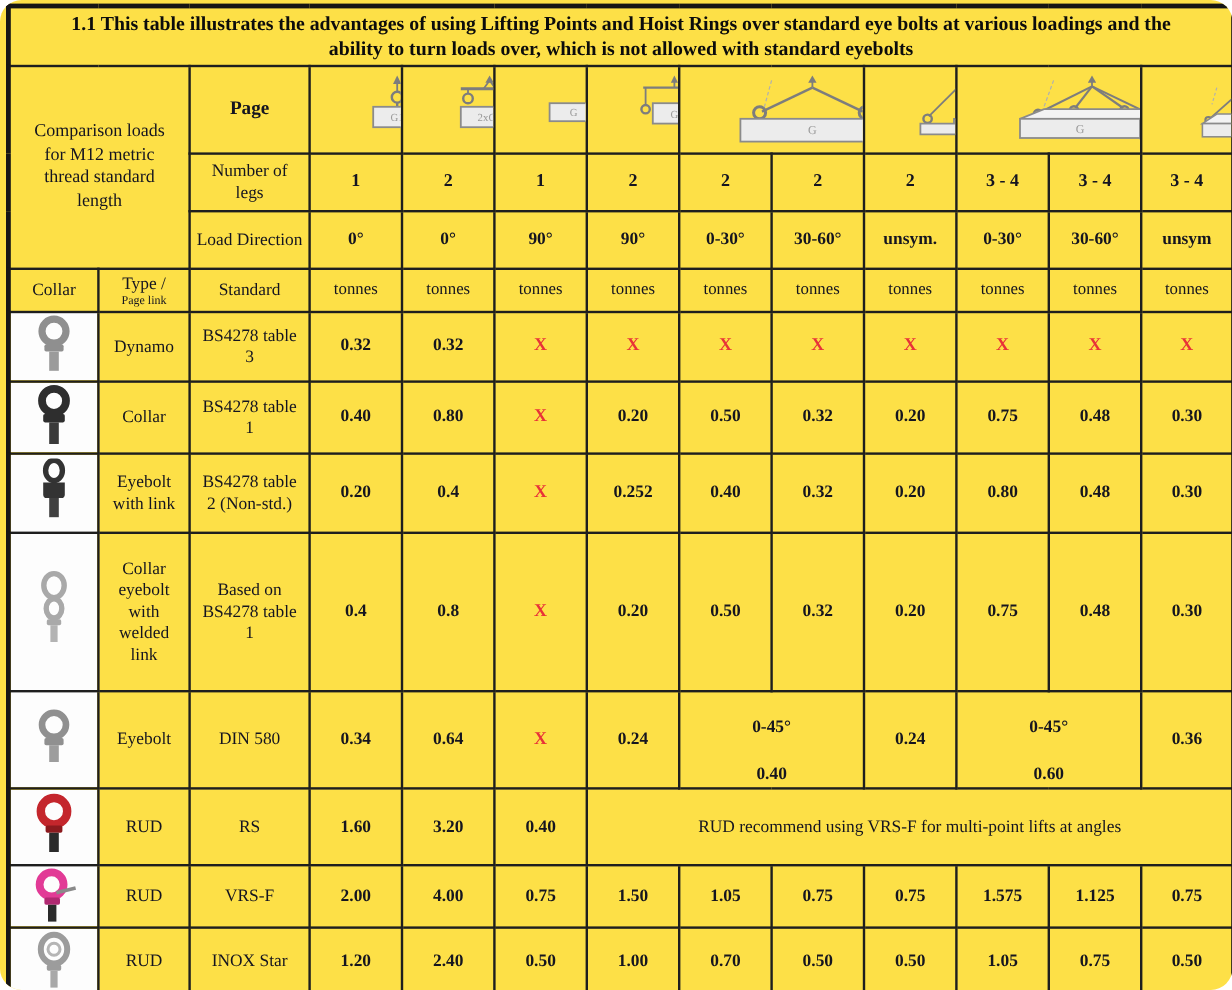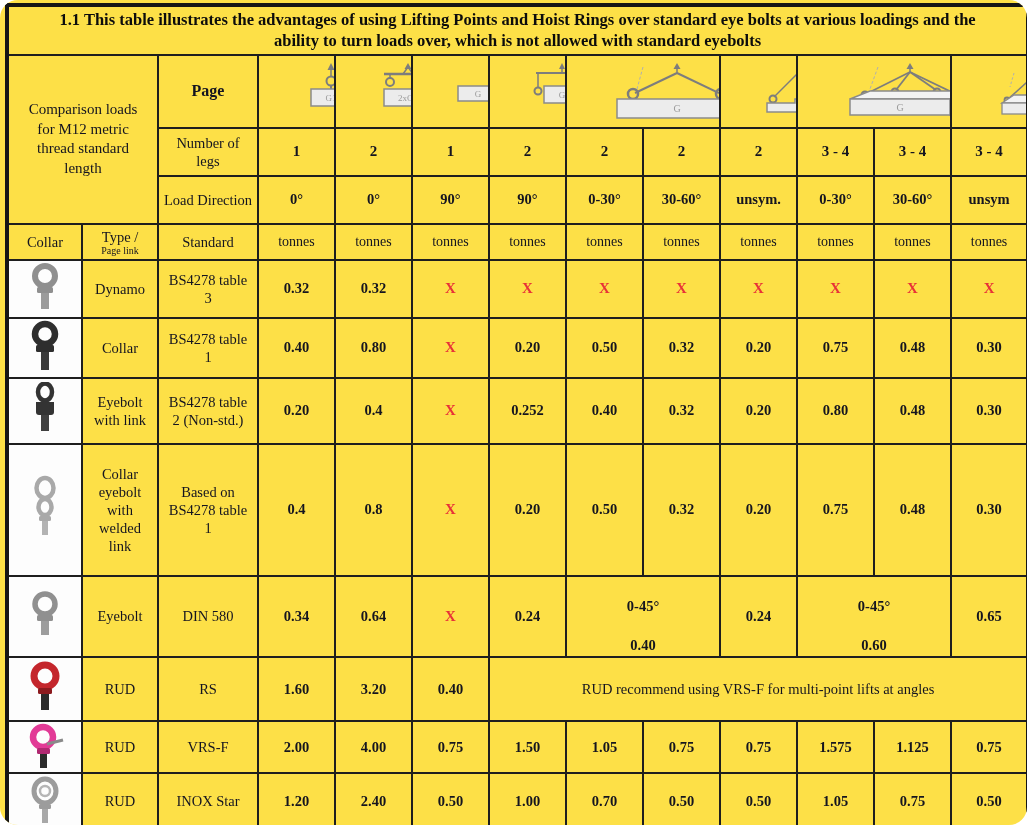--- a/index.html
+++ b/index.html
@@ -326,21 +326,21 @@
   <td class="c-val">0.24</td>
   <td colspan="2" class="c-val">
     <span class="stack">0-45°</span>
     <span class="stack">0.40</span>
   </td>
   <td class="c-val">0.24</td>
   <td colspan="2" class="c-val">
     <span class="stack">0-45°</span>
     <span class="stack">0.60</span>
   </td>
-  <td class="c-val">0.65</td>
+  <td class="c-val">0.36</td>
 </tr>
 
 <tr class="h-r6">
   <td class="imgcell">
     <svg width="48" height="58" viewBox="0 0 48 58">
       <circle cx="24" cy="16" r="11" fill="none" stroke="#c4262c" stroke-width="7"></circle>
       <rect x="17" y="28" width="14" height="6" rx="1.5" fill="#8c1a1e"></rect>
       <rect x="20" y="34" width="8" height="16" fill="#2b2b2b"></rect>
     </svg>
   </td>

